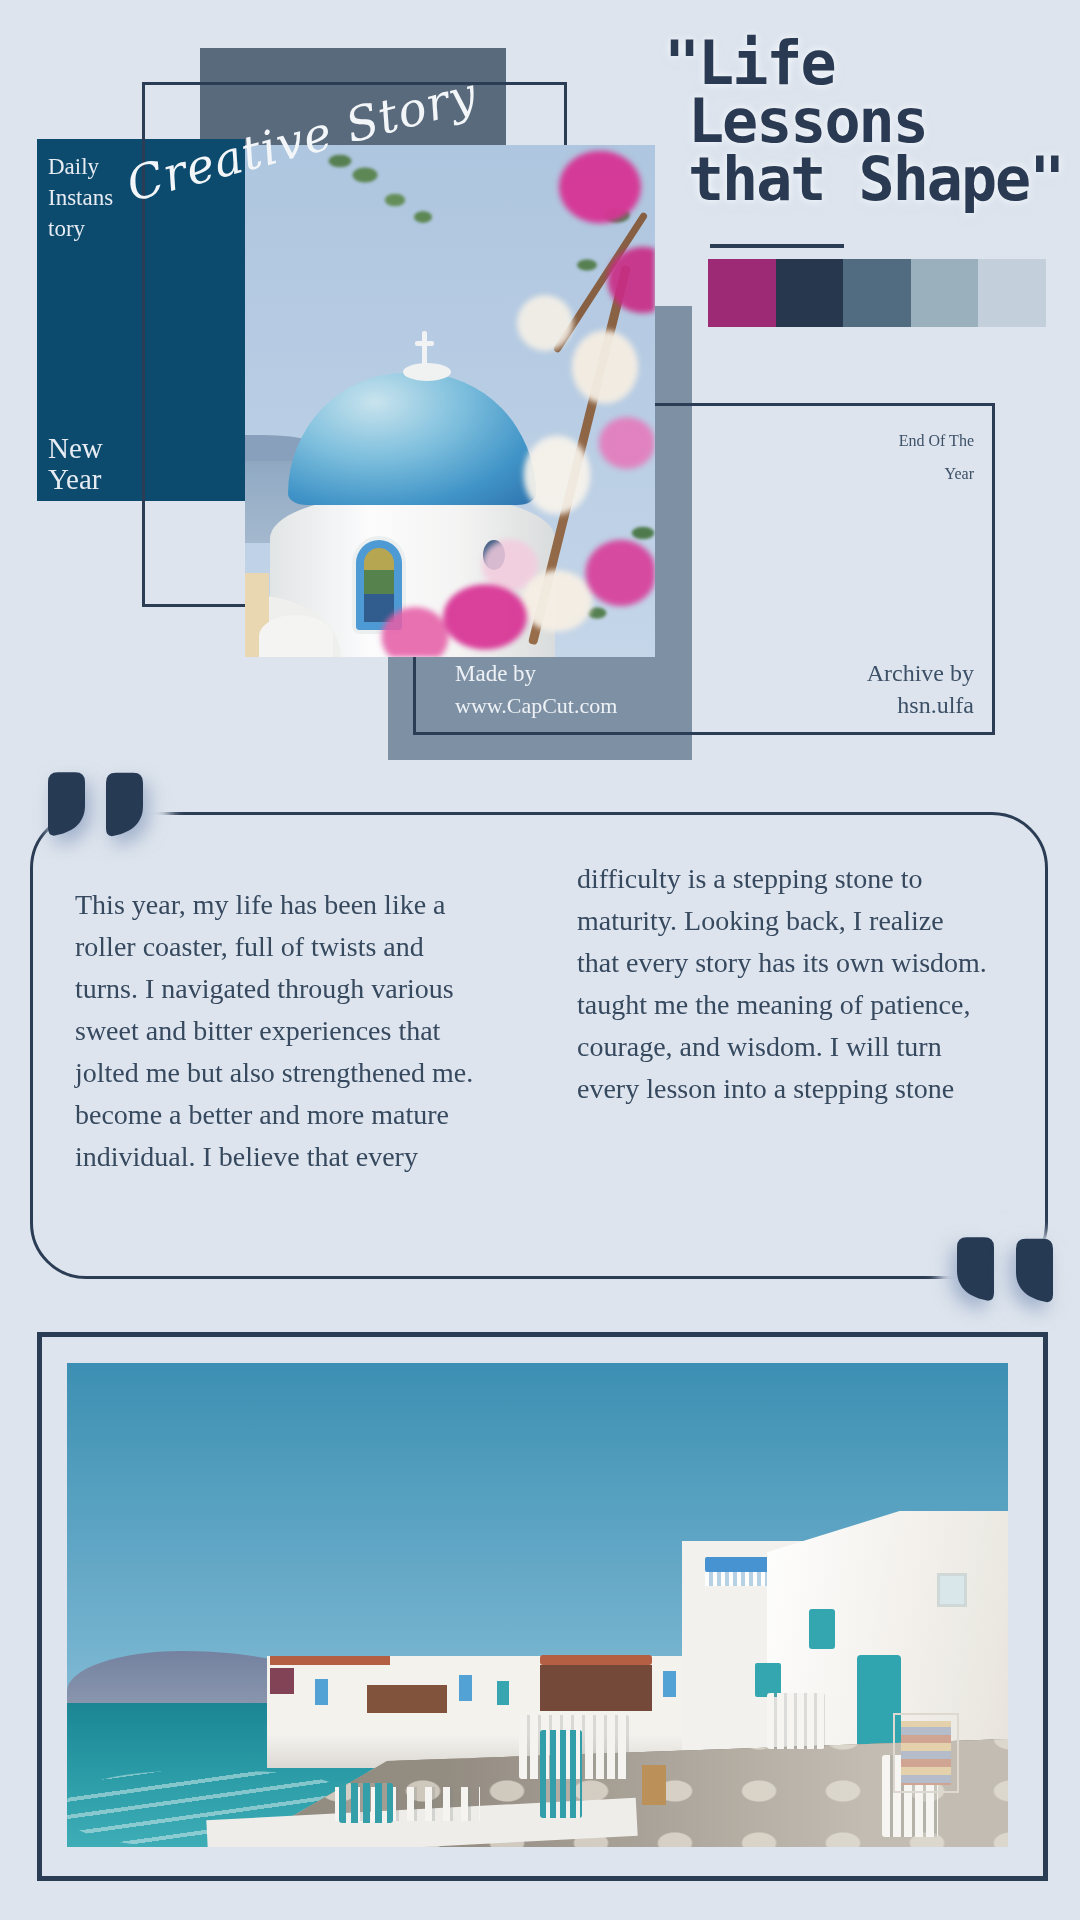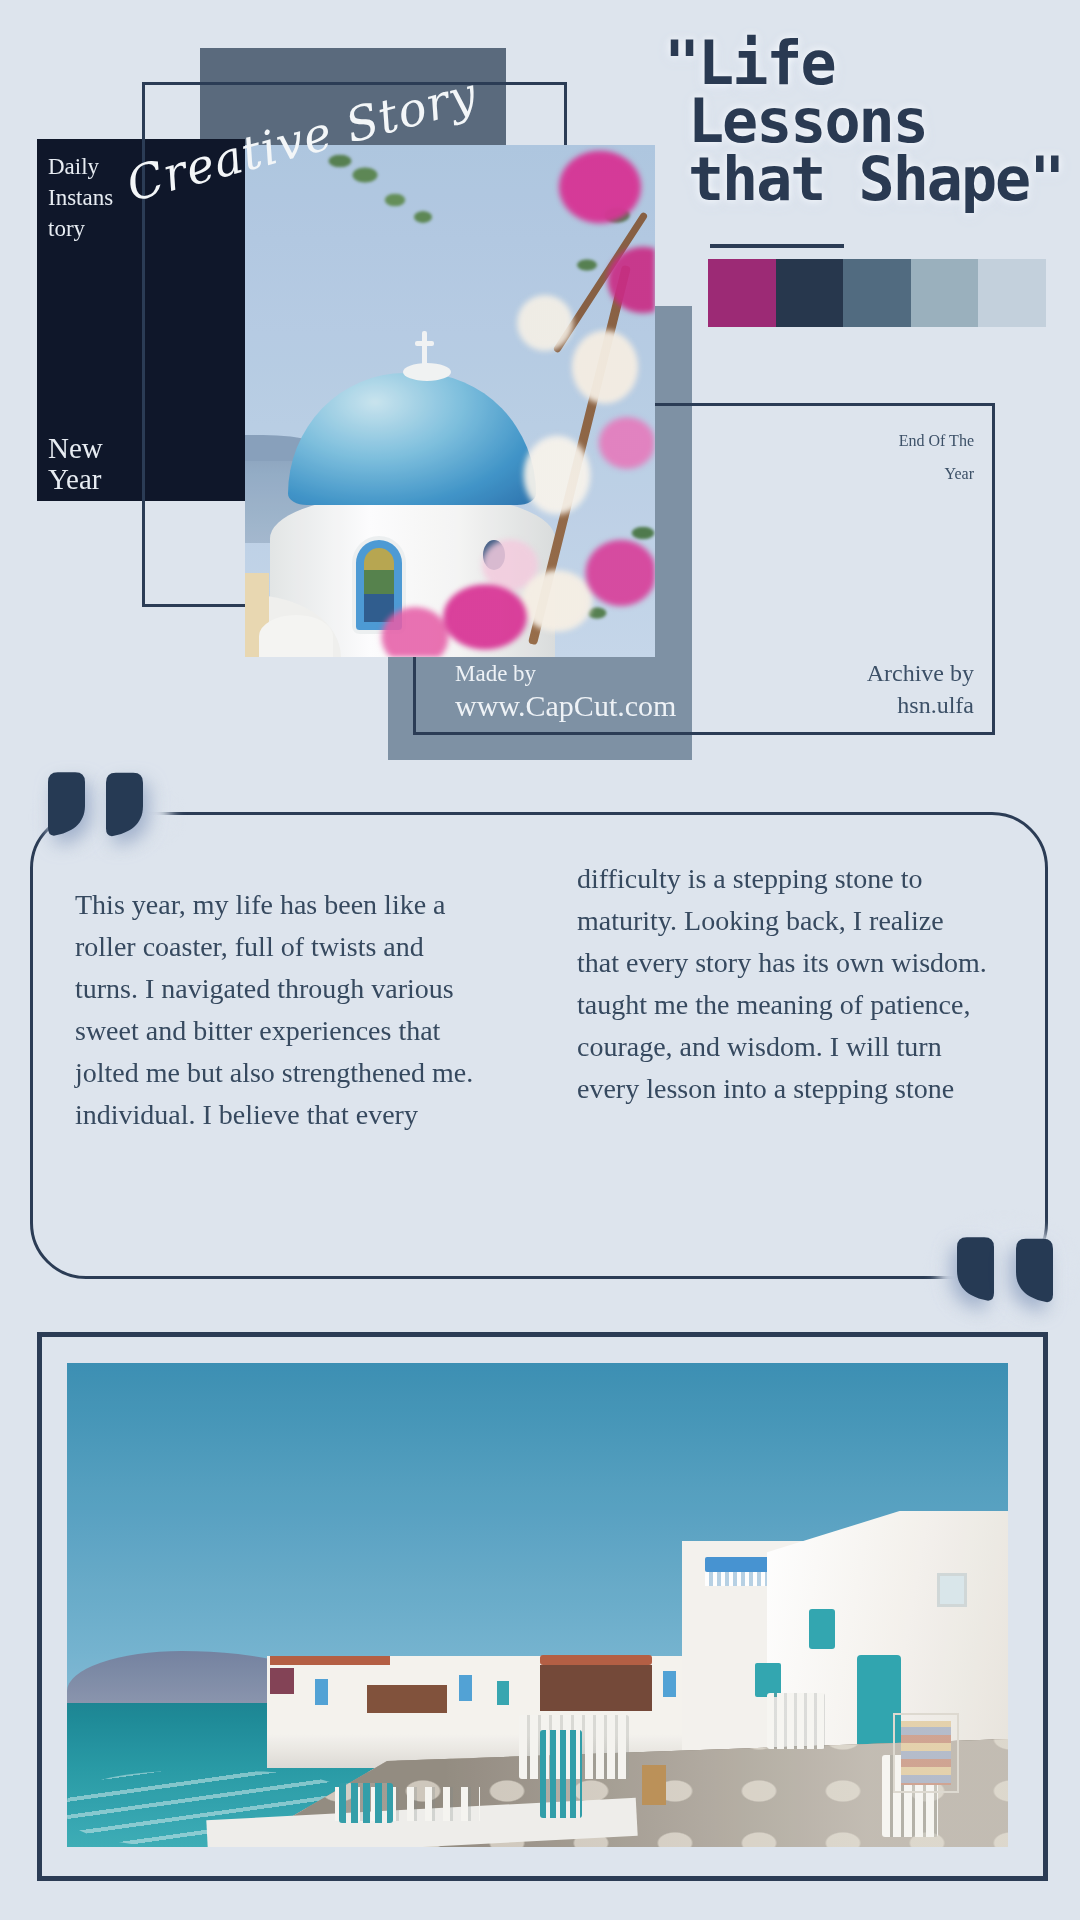--- a/index.html
+++ b/index.html
@@ -7,26 +7,26 @@
   .stage{
     position:relative; width:1080px; height:1920px; overflow:hidden;
     background:#dde4ed;
     font-family:"Liberation Serif", serif;
   }
   .abs{ position:absolute; }
 
   
   .dark-rect{ left:200px; top:48px; width:306px; height:452px; background:#5a6a7d; }
   .outline1{ left:142px; top:82px; width:425px; height:525px; border:3px solid #2b3c55; }
-  .side-panel{ left:37px; top:139px; width:208px; height:362px; background:#0f172a; color:#e7ecf2; }
+  .side-panel{ left:37px; top:139px; width:208px; height:362px; background:#0c4a6e; color:#e7ecf2; }
   .side-panel .pt{ position:absolute; left:11px; top:12px; font-size:23px; line-height:31px; }
   .side-panel .pb{ position:absolute; left:11px; bottom:6px; font-size:29px; line-height:31px; }
   .madeby-rect{ left:388px; top:306px; width:304px; height:454px; background:#7e91a4; color:#eef2f6; }
   .madeby-text{ position:absolute; left:67px; top:352px; font-size:23px; line-height:31px; }
-  .madeby-text .url{ font-size:30px; margin-top:1px; }
+  .madeby-text .url{ font-size:22px; margin-top:1px; }
   .outline2{ left:413px; top:403px; width:582px; height:332px; border:3px solid #2b3c55; color:#3c5067; }
   .endbox-top{ position:absolute; right:18px; top:18px; text-align:right; font-size:16px; line-height:33px; }
   .endbox-bottom{ position:absolute; right:18px; bottom:11px; text-align:right; font-size:24px; line-height:32px; }
 
   
   .church{ left:245px; top:145px; width:410px; height:512px; overflow:hidden; background:linear-gradient(180deg,#a9c3de 0%,#b5cce4 55%,#c2d5e9 100%); }
   .c-sea{ position:absolute; left:0; top:298px; width:115px; height:100px; background:linear-gradient(180deg,#7e99b6 0%,#8ba6c1 30%,#9db4cb 100%); }
   .c-mountain{ position:absolute; left:0; top:290px; width:90px; height:26px; background:#7e99b6; border-radius:0 80% 0 0; }
   .c-drum{ position:absolute; left:25px; top:352px; width:285px; height:160px; background:linear-gradient(90deg,#e3e6e5 0%,#ffffff 35%,#f7f7f5 65%,#d9dcdb 100%); border-radius:38% 38% 0 0 / 26% 26% 0 0; }
   .c-dome{ position:absolute; left:43px; top:228px; width:248px; height:132px; border-radius:124px 124px 20px 20px / 128px 128px 12px 12px;
@@ -227,20 +227,21 @@
   <svg class="abs qicon qi-2" viewBox="0 0 38 65">
     <path d="M10 0 H28 Q38 0 38 10 V34 C38 53 24 62 6 65 Q0 65 0 57 V10 Q0 0 10 0 Z"></path>
     </svg>
 
   <div class="abs qcol qcol-left">
     <div>This year, my life has been like a</div>
     <div>roller coaster, full of twists and</div>
     <div>turns. I navigated through various</div>
     <div>sweet and bitter experiences that</div>
     <div>jolted me but also strengthened me.</div>
+    <div>become a better and more mature</div>
     <div>individual. I believe that every</div>
   </div>
   <div class="abs qcol qcol-right">
     <div>difficulty is a stepping stone to</div>
     <div>maturity. Looking back, I realize</div>
     <div>that every story has its own wisdom.</div>
     <div>taught me the meaning of patience,</div>
     <div>courage, and wisdom. I will turn</div>
     <div>every lesson into a stepping stone</div>
   </div>

